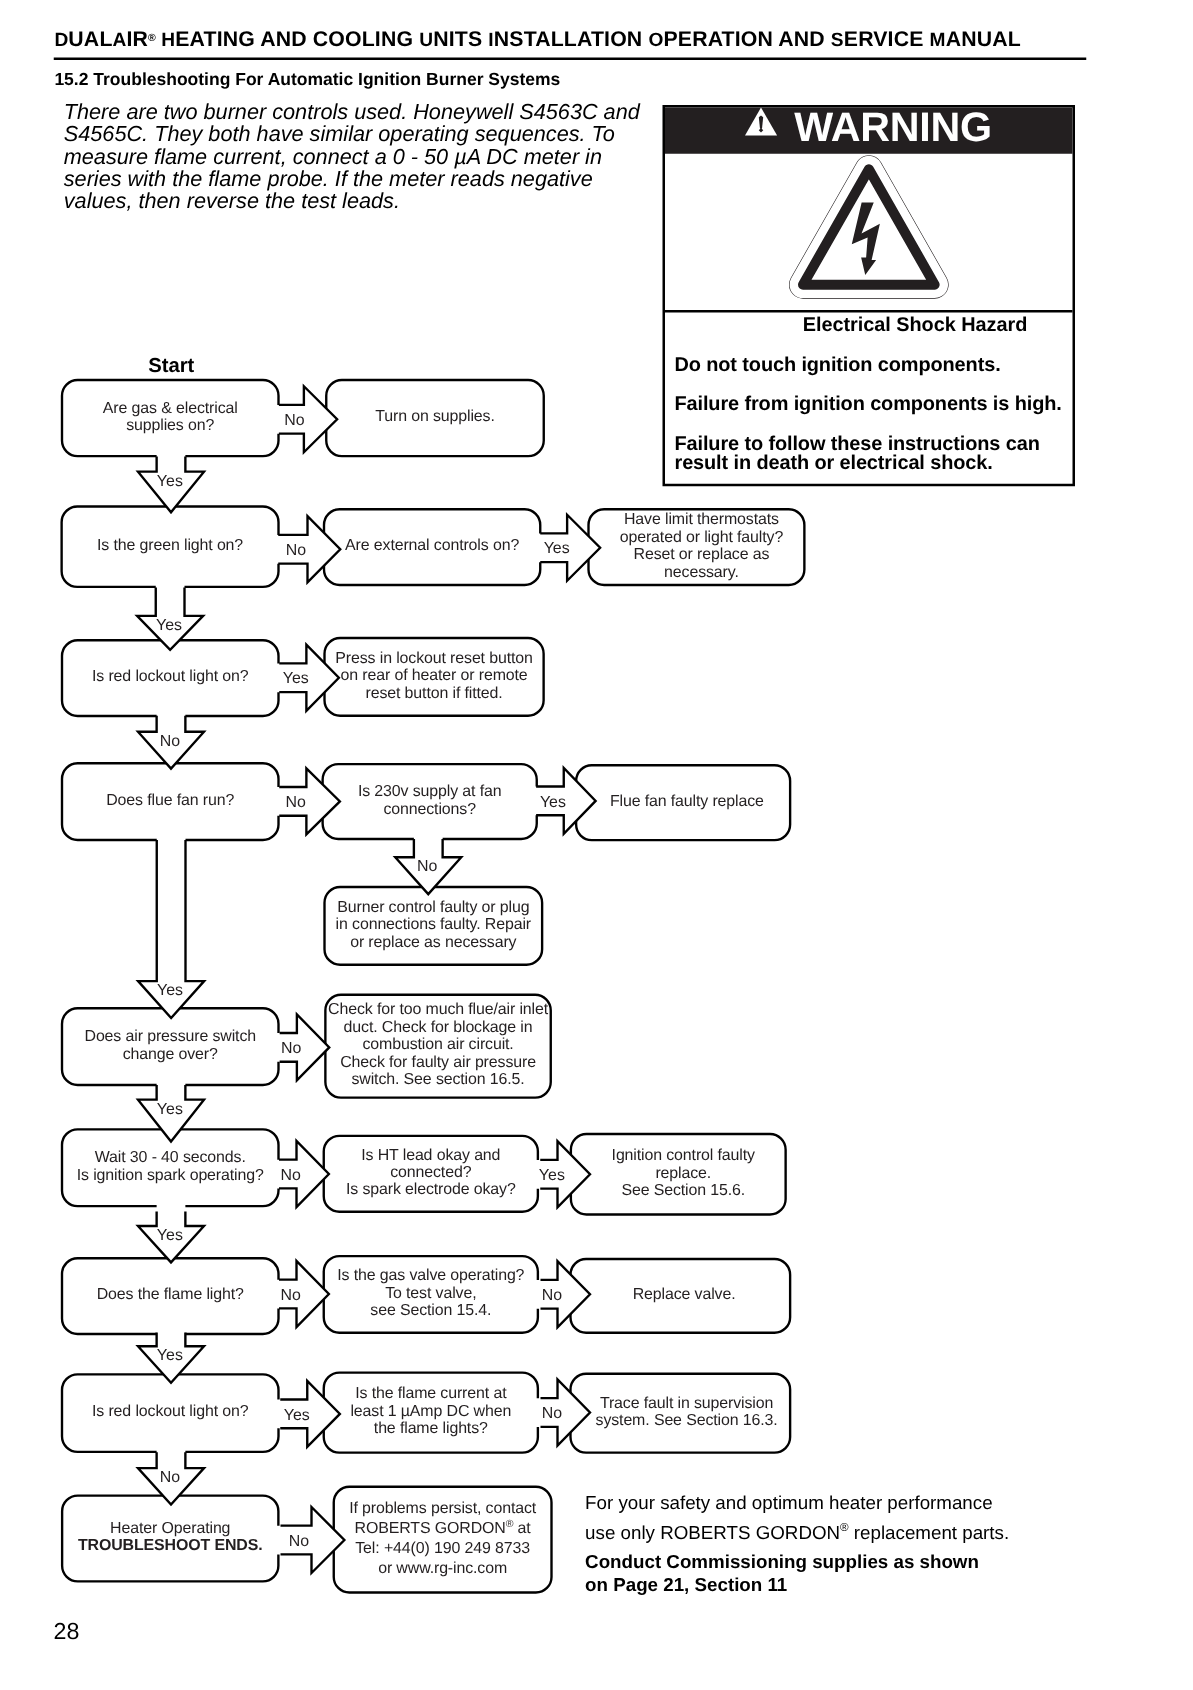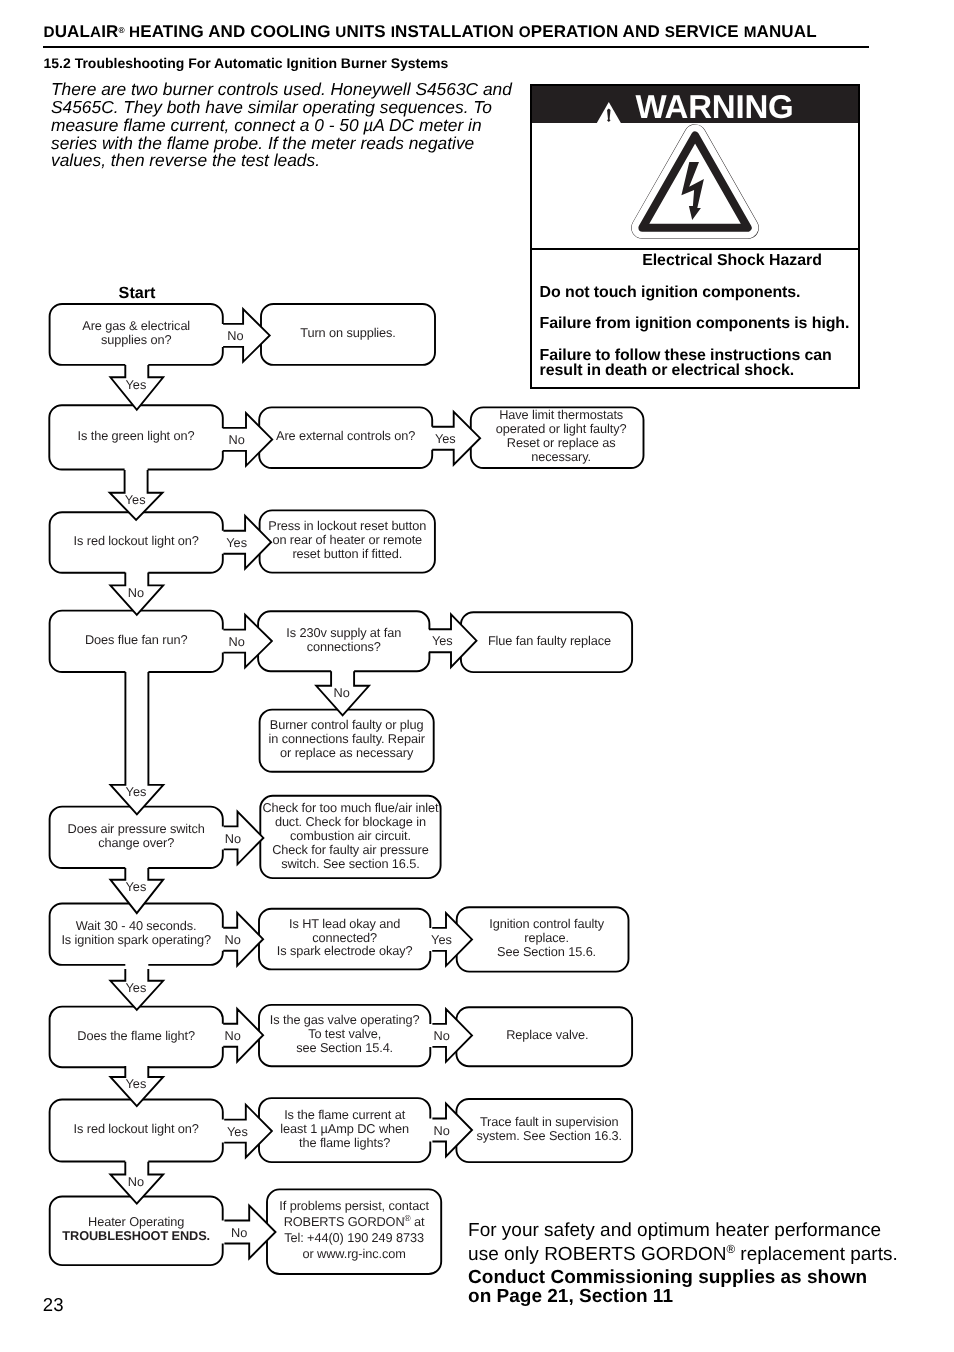--- a/index.html
+++ b/index.html
@@ -11,34 +11,34 @@
   #running-header .cap{font-size:15.3px;}
   #running-header .sc{font-size:17px;}
   #running-header .sup{font-size:8.4px;vertical-align:4.5px;letter-spacing:0;}
   #header-rule{position:absolute;left:43px;top:45.5px;width:826px;height:2.4px;background:#000;}
   
   #section-heading{position:absolute;left:43.5px;top:54.3px;font-weight:bold;font-size:14px;line-height:18px;white-space:nowrap;}
   
   #intro{position:absolute;left:51px;top:81.3px;width:468px;font-size:17.35px;line-height:17.8px;font-style:italic;}
   
   #warning-box{position:absolute;left:530px;top:83.6px;width:329.6px;height:305.4px;border:2.4px solid #000;box-sizing:border-box;background:#fff;}
-  #warning-band{position:absolute;left:0;top:0;width:100%;height:37.5px;background:#231f20;display:flex;align-items:flex-end;justify-content:center;}
+  #warning-band{position:absolute;left:0;top:0;width:100%;height:37.5px;background:#231f20;display:flex;align-items:flex-start;justify-content:center;}
   #warning-band .wtxt{color:#fff;font-weight:bold;font-size:33px;letter-spacing:-0.2px;line-height:33px;position:relative;top:-0.5px;}
   #warning-tri-wrap{position:absolute;left:98.6px;top:38.0px;width:130px;height:116px;}
   #warning-divider{position:absolute;left:0;top:162.2px;width:100%;height:2.4px;background:#000;}
   #warning-body{position:absolute;left:0;top:164.6px;width:100%;}
   #warning-body .hazard{text-align:center;font-weight:bold;font-size:15.9px;letter-spacing:-0.02px;line-height:16px;position:absolute;left:0;top:3.1px;width:322px;margin-left:39px;}
   #warning-body .line{font-weight:bold;font-size:15.95px;letter-spacing:-0.09px;line-height:14.7px;width:317px;position:absolute;left:7.6px;}
   #warning-body .line.l0{top:35.4px;}
   #warning-body .line.l1{top:67.1px;}
   #warning-body .line.l2{top:98.7px;}
   
   #flow{position:absolute;left:0;top:0;}
   
-  #right-note{position:absolute;left:468.1px;top:1191px;width:430px;height:90px;font-size:19px;white-space:nowrap;margin-top:28px;}
+  #right-note{position:absolute;left:468.1px;top:1191px;width:430px;height:90px;font-size:15px;white-space:nowrap;}
   #right-note>div{line-height:23.5px;position:absolute;left:0;}
   #right-note>div:nth-child(1){top:0px;}
   #right-note>div:nth-child(2){top:23.5px;}
   #right-note>div:nth-child(3){top:47.4px;}
   #right-note>div:nth-child(4){top:66.3px;}
   #right-note .b{font-weight:bold;}
   #right-note .bi{font-weight:bold;text-align:right;}
   .sup{font-size:0.62em;vertical-align:super;line-height:0;}
   
   #page-number{position:absolute;left:42.8px;top:1295.8px;font-size:18.6px;line-height:18.6px;}
@@ -287,14 +287,14 @@
       </g>
     </svg>
 
   <div id="right-note">
       <div>For your safety and optimum heater performance</div>
       <div>use only ROBERTS GORDON<sup class="sup">®</sup> replacement parts.</div>
       <div class="b">Conduct Commissioning supplies as shown</div>
       <div class="bi">on Page 21, Section 11</div>
     </div>
 
-  <div id="page-number">23</div>
+  <div id="page-number">28</div>
 </div>
 
 </body></html>

